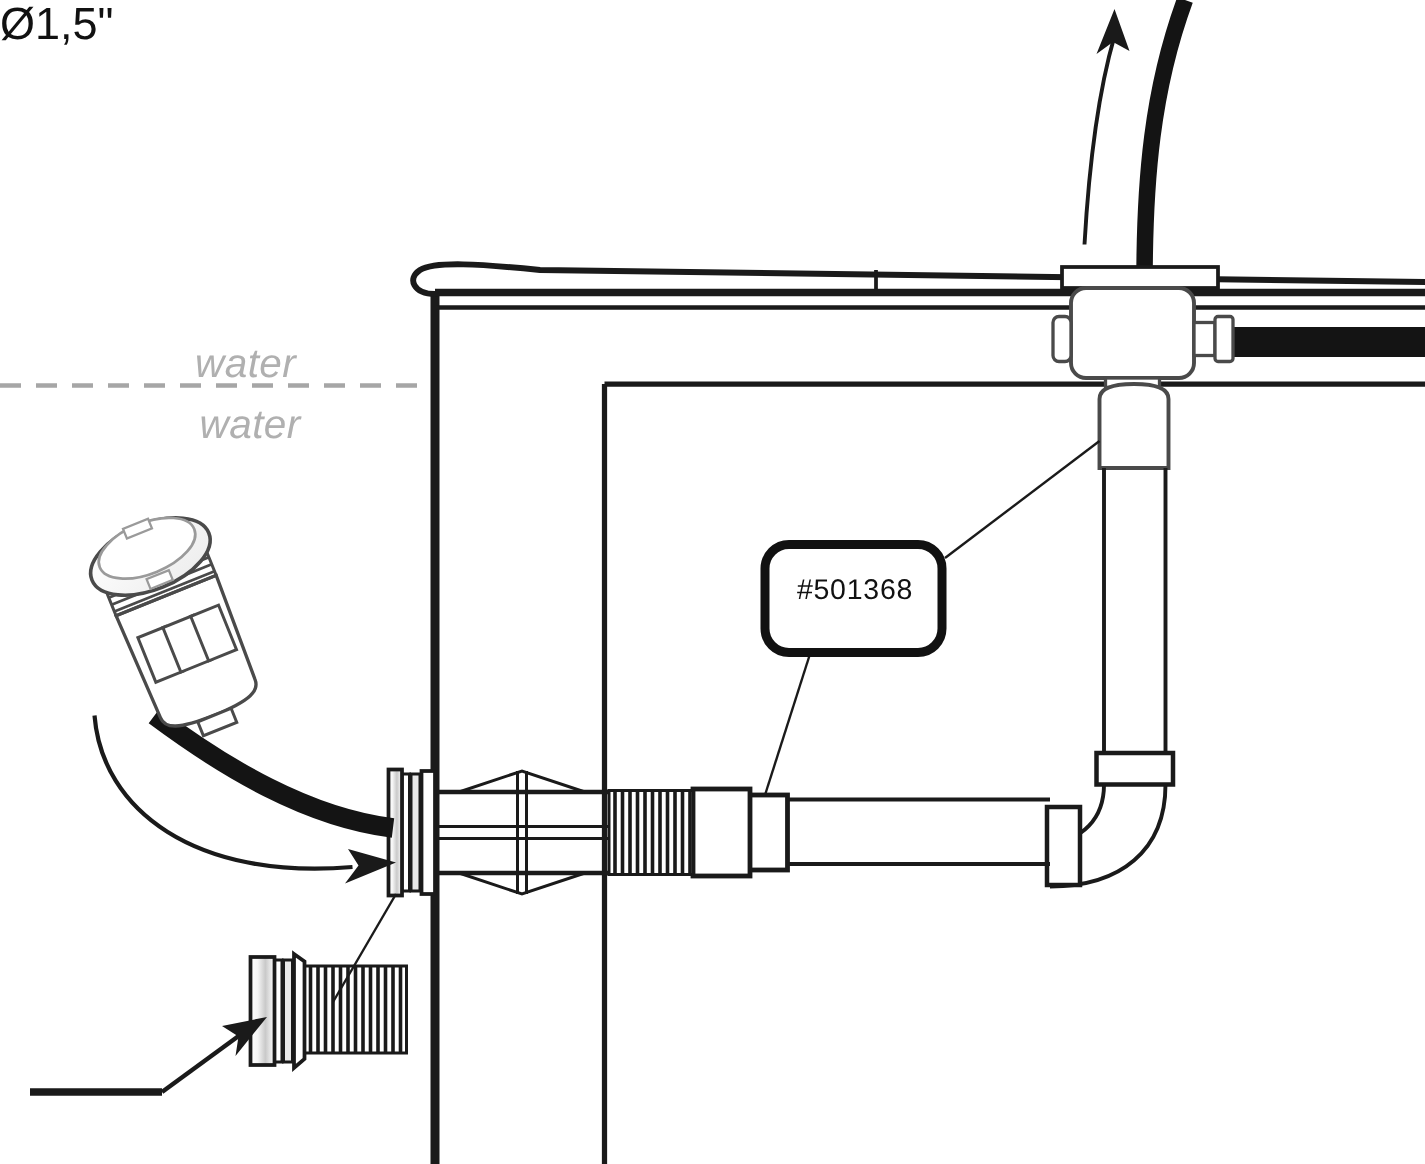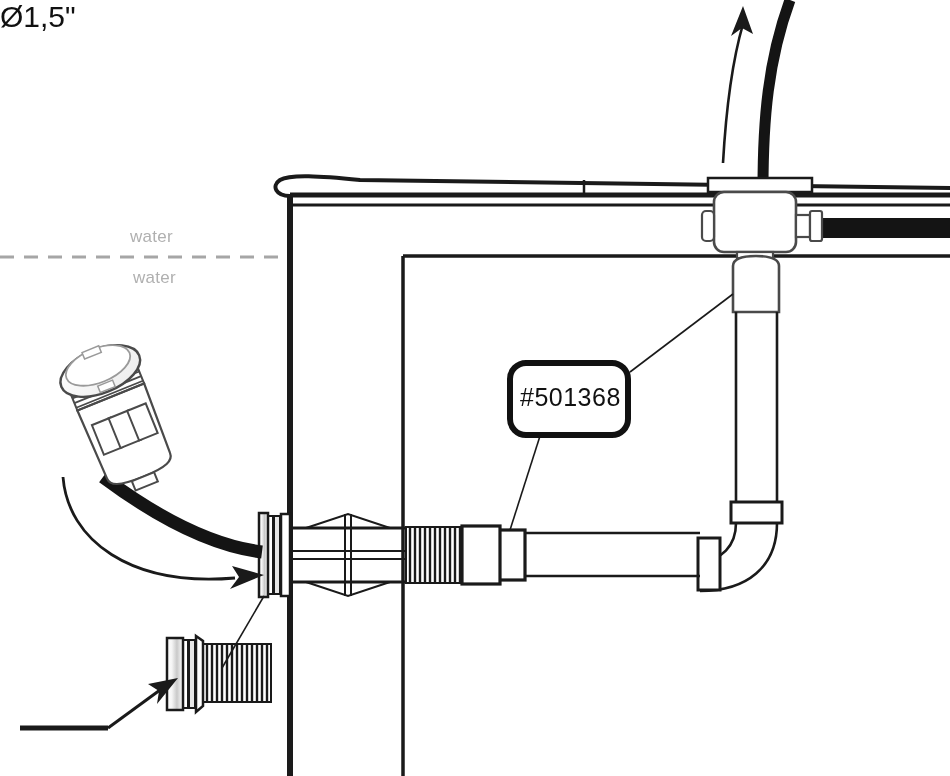--- a/index.html
+++ b/index.html
@@ -1,25 +1,25 @@
 <!DOCTYPE html>
 <html><head>
 <meta charset="utf-8">
 <style>
   html,body{margin:0;padding:0;background:#ffffff;}
   body{width:950px;height:776px;overflow:hidden;
        font-family:"Liberation Sans", sans-serif;}
   #stage{position:relative;width:950px;height:776px;background:#fff;}
   #stage svg{position:absolute;left:0;top:0;}
-  .lbl{position:absolute;color:#b0b0b0;font-size:17px;letter-spacing:.3px;}
+  .lbl{position:absolute;color:#b0b0b0;font-size:27px;letter-spacing:.3px;font-style:italic;}
   #water-word{left:130px;top:227px;}
   #level-word{left:133px;top:268px;}
   #dim-text{left:18px;top:692px;font-size:30px;color:#111;}
   #code-text{position:absolute;left:520px;top:383px;width:100px;
-             text-align:center;font-size:25px;color:#111;letter-spacing:.5px;}
+             text-align:center;font-size:19px;color:#111;letter-spacing:.5px;}
 </style>
 </head>
 <body>
 
 <div id="stage">
 
 <svg width="950" height="776" viewBox="0 0 950 776">
   <defs>
     <linearGradient id="metalH" x1="0" y1="0" x2="0" y2="1">
       <stop offset="0%" stop-color="#ffffff"></stop>

